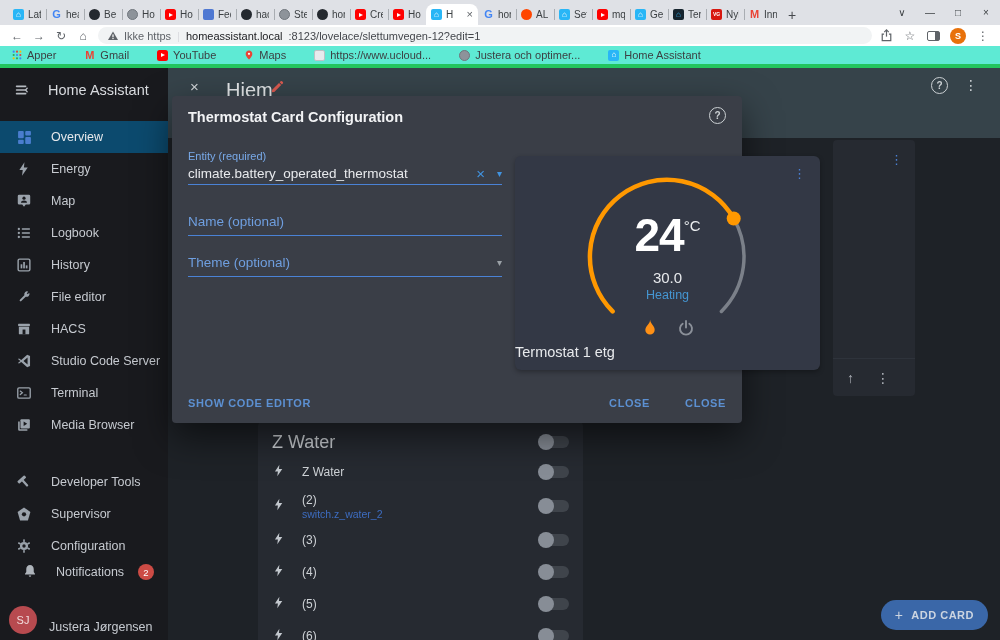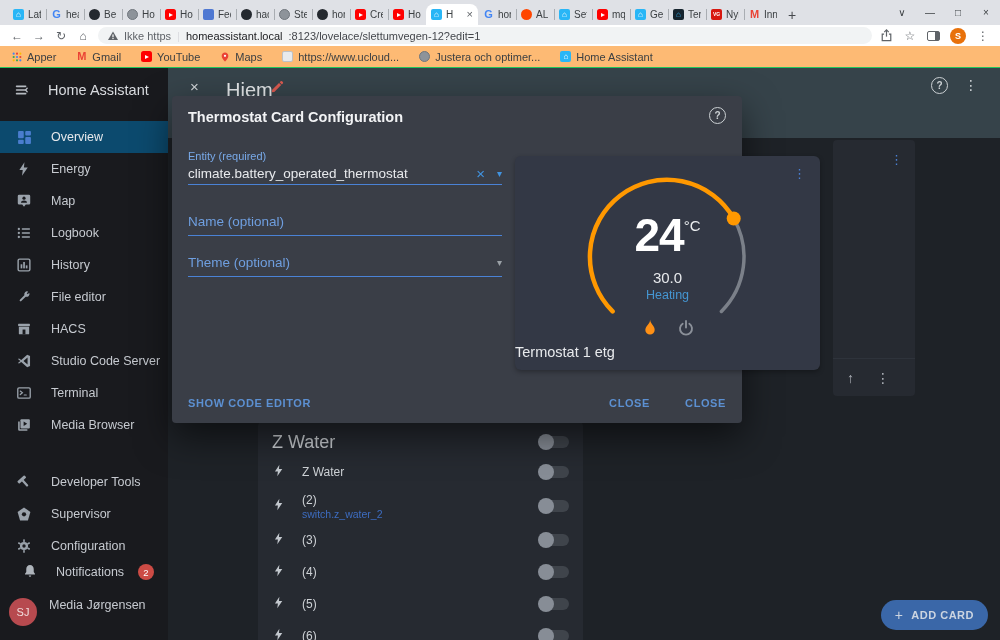--- a/index.html
+++ b/index.html
@@ -35,37 +35,37 @@
   .addressbar{height:21px;background:#fff;display:flex;align-items:center;gap:8px;padding:0 10px}
   .nav-ic{font-size:12px;color:#5f6368;width:14px;text-align:center}
   .urlbox{flex:1;height:17px;background:#f1f3f4;border-radius:9px;display:flex;align-items:center;gap:6px;padding:0 10px;font-size:11px}
   .sec{color:#5f6368}.divider{color:#dadce0}
   .host{color:#202124}.path{color:#44474c}
   .abar-right{display:flex;align-items:center;gap:10px}
   .avatar-s{width:16px;height:16px;border-radius:50%;background:#e8710a;color:#fff;font-size:9px;display:flex;align-items:center;justify-content:center;font-weight:bold}
   .panel-ic{width:13px;height:10px;border:1.3px solid #5f6368;border-radius:2px;position:relative}
   .panel-ic::after{content:'';position:absolute;right:0;top:0;bottom:0;width:4px;background:#5f6368}
 
-  .bookmarksbar{height:22px;background:#fdba74;display:flex;align-items:center;gap:20px;padding:0 12px;font-size:11px;color:#3c4043;border-bottom:1px solid #22c55e}
+  .bookmarksbar{height:22px;background:#5eead4;display:flex;align-items:center;gap:28px;padding:0 12px;font-size:11px;color:#3c4043;border-bottom:4px solid #22c55e}
   .bm{display:flex;align-items:center;gap:5px}
 
   
   .app{position:relative;height:572px;background:#1e2227;overflow:hidden}
 
   .sidebar{position:absolute;left:0;top:0;bottom:0;width:168px;background:#191a1e;z-index:1}
   .sb-header{height:44px;display:flex;align-items:center;gap:18px;padding-left:14px;color:#d8dbdf;font-size:14.5px}
   .sb-item{height:32px;display:flex;align-items:center;gap:18px;padding-left:15px;color:#c6cad0;font-size:12.5px}
   .sb-item .ic{width:18px;display:flex;justify-content:center}
   .sb-item.sel{background:#0c4a6e;color:#e6e8eb}
   .sb-list{margin-top:9px}
   .sb-tools{margin-top:25px}
   .sb-bottom{position:absolute;left:0;right:0;bottom:6px}
   .sb-notif{height:32px;display:flex;align-items:center;gap:18px;padding-left:22px;color:#c6cad0;font-size:12.5px;position:relative;margin-bottom:10px}
   .badge{position:absolute;right:14px;width:16px;height:16px;border-radius:50%;background:#cc4b45;color:#fff;font-size:9.5px;display:flex;align-items:center;justify-content:center}
-  .sb-user{height:36px;display:flex;align-items:flex-start;gap:12px;padding-left:9px;color:#c6cad0;font-size:12.5px}
+  .sb-user{height:36px;display:flex;align-items:flex-end;gap:12px;padding-left:9px;color:#c6cad0;font-size:12.5px}
   .sb-avatar{width:28px;height:28px;border-radius:50%;background:#b74a4f;color:#f1dddd;font-size:11px;display:flex;align-items:center;justify-content:center}
 
   .content{position:absolute;left:168px;right:0;top:0;bottom:0}
   .hdr{height:70px;background:#36434a;position:relative;color:#dde0e3}
   .hdr-x{position:absolute;left:22px;top:10px;font-size:15px;color:#d3d7da}
   .hdr-title{position:absolute;left:58px;top:11px;font-size:20px;color:#e4e7e9}
   .hdr-pencil{position:absolute;left:102px;top:11px}
   .hdr-help{position:absolute;right:52px;top:9px}
   .hdr-dots{position:absolute;right:22px;top:9px;font-size:14px;color:#cfd4d7}
   .helpcircle{width:17px;height:17px;border-radius:50%;border:1.6px solid #ccd1d4;color:#ccd1d4;font-size:10px;font-weight:bold;display:flex;align-items:center;justify-content:center}
@@ -454,21 +454,21 @@
       <div class="sb-notif">
         <span class="ic"><svg width="16" height="16" viewBox="0 0 18 18">
               <path d="M9 2.2c-2.6 0-4.2 1.9-4.2 4.6v3.4L3.4 12v1h11.2v-1l-1.4-1.8V6.8c0-2.7-1.6-4.6-4.2-4.6Z" fill="#aeb4bb"></path>
               <path d="M7.6 14h2.8a1.4 1.4 0 0 1-2.8 0Z" fill="#aeb4bb"></path>
             </svg></span>
         <span>Notifications</span>
         <span class="badge">2</span>
       </div>
       <div class="sb-user">
         <span class="sb-avatar">SJ</span>
-        <span>Media Jørgensen</span>
+        <span>Justera Jørgensen</span>
       </div>
     </div>
   </div>
 
   <div class="content">
     <div class="hdr">
       <span class="hdr-x">×</span>
       <span class="hdr-title">Hjem</span>
       <span class="hdr-pencil"><svg width="15" height="15" viewBox="0 0 18 18">
             <path d="M2.6 12.9 10.8 4.7l2.6 2.6-8.2 8.2-3.1.5Z" fill="#da5a50"></path>

